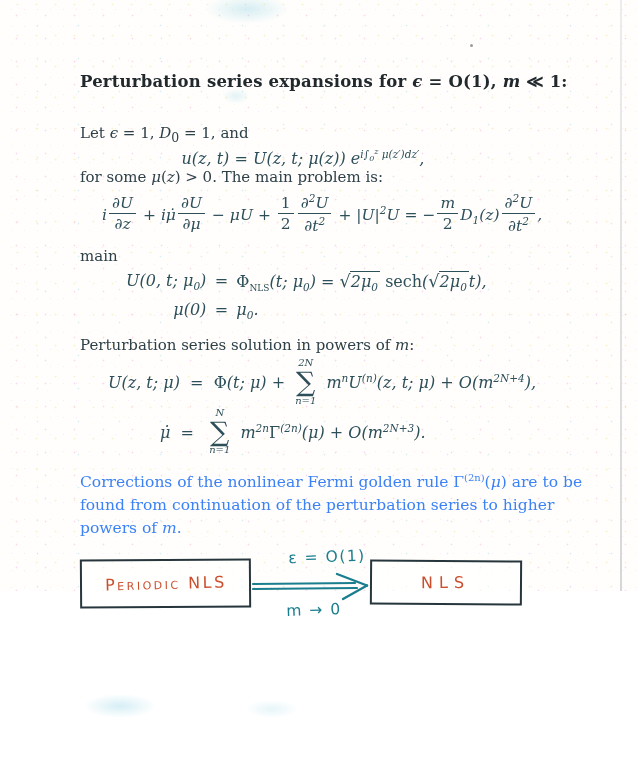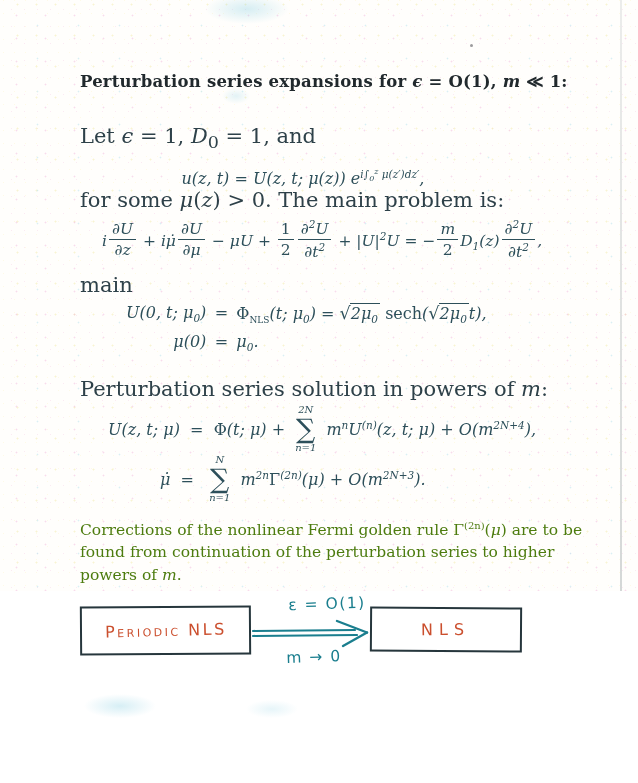--- a/index.html
+++ b/index.html
@@ -33,53 +33,53 @@
     background: linear-gradient(rgba(135,145,148,0.16), rgba(115,128,130,0.30)); z-index: 1; }
   .speck { position: absolute; left: 470px; top: 44px; width: 3px; height: 3px;
     background: #4a4a50; opacity: .55; border-radius: 50%; z-index: 1; }
 
   .content { position: absolute; left: 80px; top: 0; width: 506px; z-index: 2; }
 
   .title {
     margin: 72px 0 0; font-weight: bold; font-size: 16.5px;
     color: #21292d; letter-spacing: 0.2px;
   }
-  .tline { margin: 0; font-size: 21px; color: #2e4149; }
+  .tline { margin: 0; font-size: 15px; color: #2e4149; }
   .mt-let    { margin-top: 33px; }
   .mt-for    { }
   .mt-with   { margin-top: 10px; }
-  .mt-series { margin-top: 24px; }
+  .mt-series { margin-top: 15px; }
 
   
   .eq { font-style: italic; color: #2d4f5a; font-size: 16px; white-space: nowrap; }
   .eq sup, .eq sub { font-size: 10.5px; }
   .eq sup sub, .eq sup sup { font-size: 8px; }
   .eq .rm { font-style: normal; }
   .eq .small { font-size: 9px; }
   .frac { display: inline-block; vertical-align: middle; position: relative; top: -2px;
           text-align: center; margin: 0 2px; line-height: 1.05; }
   .fnum { display: block; padding: 0 3px 2px; border-bottom: 1.2px solid currentColor; }
   .fden { display: block; padding: 2px 3px 0; }
   .sum { display: inline-flex; flex-direction: column; align-items: center;
          vertical-align: middle; position: relative; top: -2px; margin: 0 5px; line-height: 1; }
   .slim { font-size: 10px; line-height: 1; }
   .sig { font-size: 27px; line-height: 0.95; font-style: normal; padding: 1px 0; }
   .rad { font-style: normal; font-size: 1.1em; margin-right: -1px; }
   .sqr { border-top: 1.2px solid currentColor; padding: 0 2px 0 1px; }
 
-  .eq-u       { margin-top: 14px; text-align: center; padding-right: 60px; }
+  .eq-u       { margin-top: 1px; text-align: center; padding-right: 60px; }
   .eq-main    { margin-top: 9px; padding-left: 22px; font-size: 15.5px; }
   .bc { display: grid; grid-template-columns: max-content 30px max-content;
         margin-top: 6px; margin-left: 46px; row-gap: 7px; }
   .bc .lhs { text-align: right; }
   .bc .rel { text-align: center; }
   .eq-useries  { margin-top: 6px; padding-left: 28px; }
   .eq-museries { margin-top: 2px; padding-left: 80px; }
 
-  .para { margin: 14px 0 0; font-size: 15.5px; line-height: 1.47; color: #4d7c0f; width: 503px; }
+  .para { margin: 14px 0 0; font-size: 15.5px; line-height: 1.47; color: #3b82f6; width: 503px; }
   .para sup { font-size: 10px; }
   .para i, .tline i, .title i { font-family: "DejaVu Serif", serif; }
 
   
   .diagram { position: relative; margin-top: 17px; height: 90px; width: 506px; }
   .dbox { position: absolute; border: 2.6px solid #26363c; background: rgba(255,255,255,0.55);
           display: flex; align-items: center; justify-content: center; }
   .dbox-left  { left: 0;    top: 2px; width: 171px; height: 49px; transform: rotate(-0.4deg); }
   .dbox-right { left: 290px; top: 3px; width: 152px; height: 45px; transform: rotate(0.4deg); }
   .dlabel { font-family: "DejaVu Sans", sans-serif; color: #cb4f2e; }

